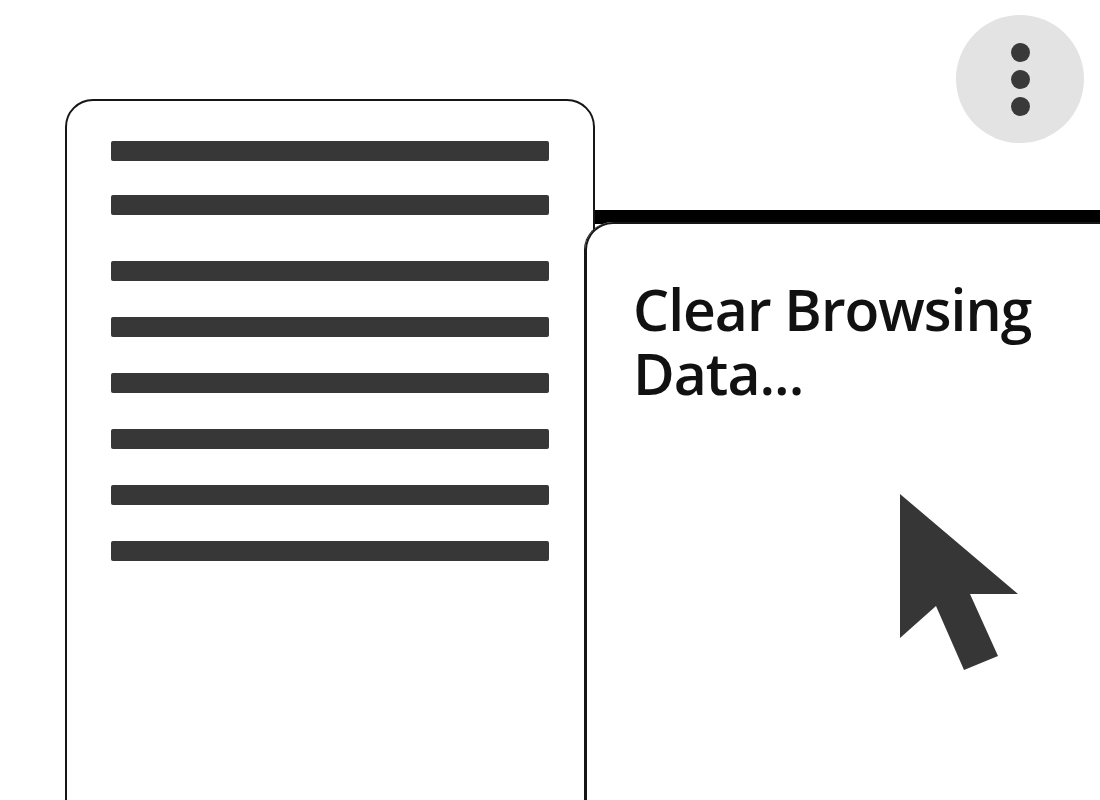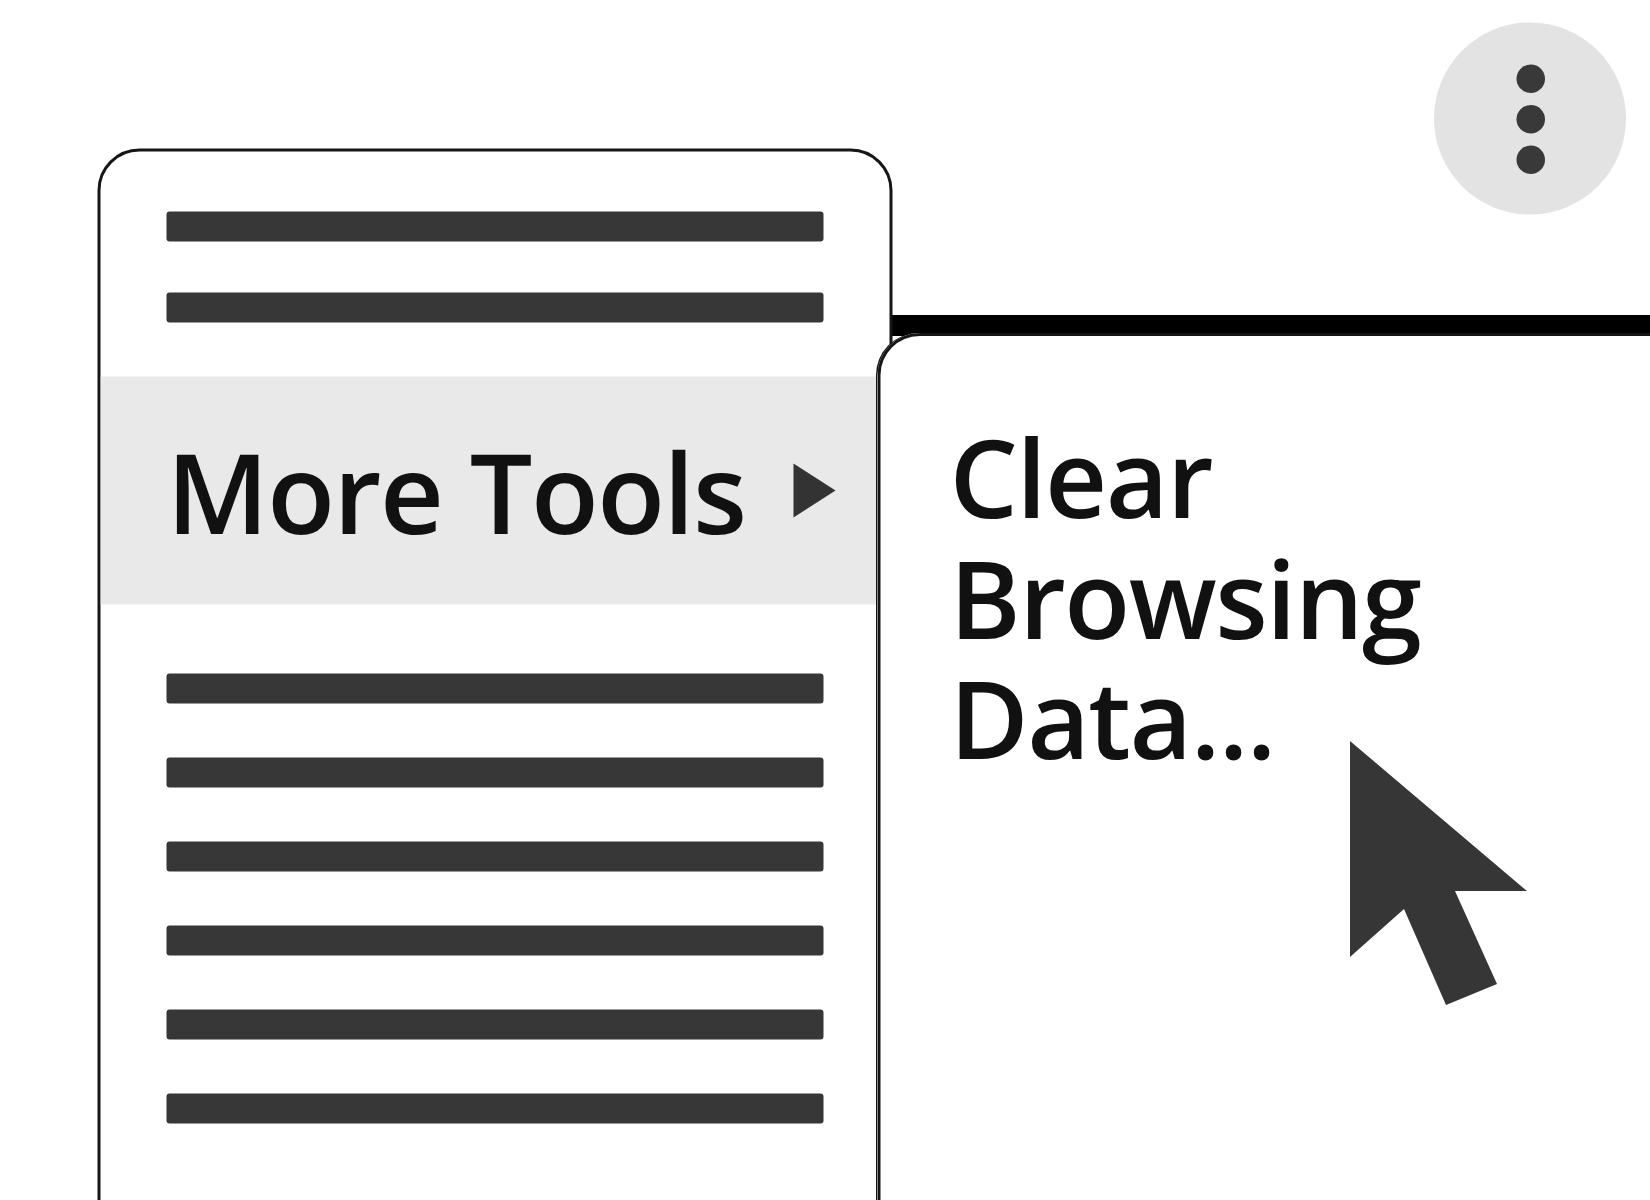--- a/index.html
+++ b/index.html
@@ -90,21 +90,21 @@
     .submenu::before {
       content: "";
       position: absolute; inset: 0;
       border-left: 2px solid #161616;
       border-top: 2px solid #161616;
       border-radius: 28px 0 0 0;
       pointer-events: none;
     }
     .submenu-inner { padding: 56px 40px 0 48px; }
     .submenu-item {
-      font-size: 72px;
+      font-size: 57px;
       font-weight: 600;
       color: #111;
       line-height: 1.12;
       letter-spacing: -1px;
       cursor: pointer;
     }
 
     
     .cursor-graphic {
       position: absolute;
@@ -128,28 +128,20 @@
   <div class="sep-bar"></div>
 
   <div class="menu">
     <div class="menu-inner">
 
       <div class="placeholder-group-top">
         <div class="placeholder-line"></div>
         <div class="placeholder-line"></div>
       </div>
 
-      <div class="menu-item-highlighted">
-        <span class="label">More Tools</span>
-        <span class="submenu-arrow">
-          <svg width="32" height="40" viewBox="0 0 32 40">
-            <polygon points="2,2 30,20 2,38" fill="#333"></polygon>
-          </svg>
-        </span>
-      </div>
 
       <div class="placeholder-group-bottom">
         <div class="placeholder-line"></div>
         <div class="placeholder-line"></div>
         <div class="placeholder-line"></div>
         <div class="placeholder-line"></div>
         <div class="placeholder-line"></div>
         <div class="placeholder-line"></div>
       </div>
 

